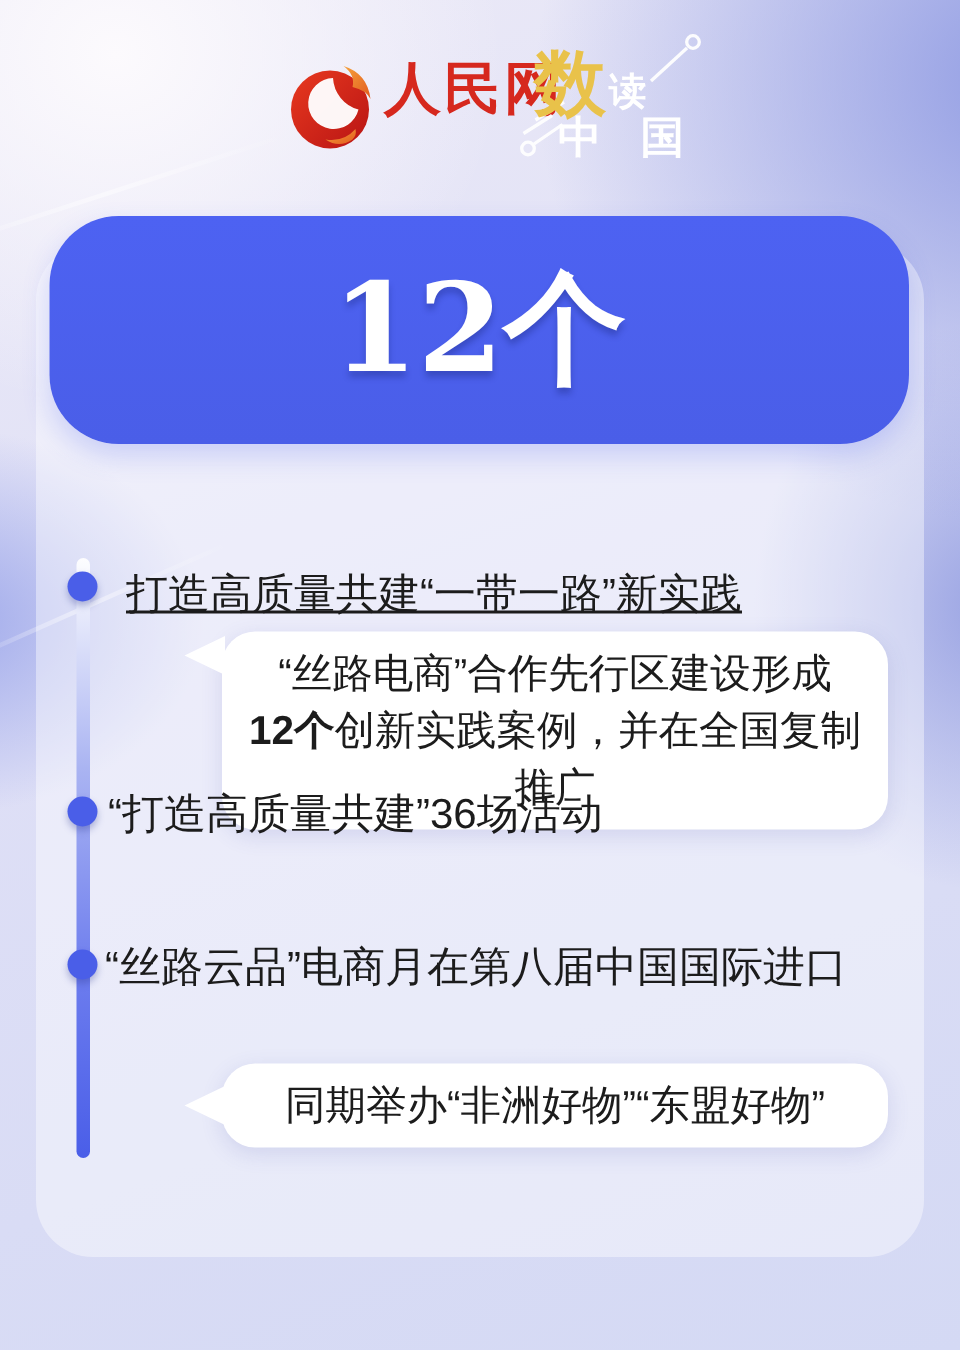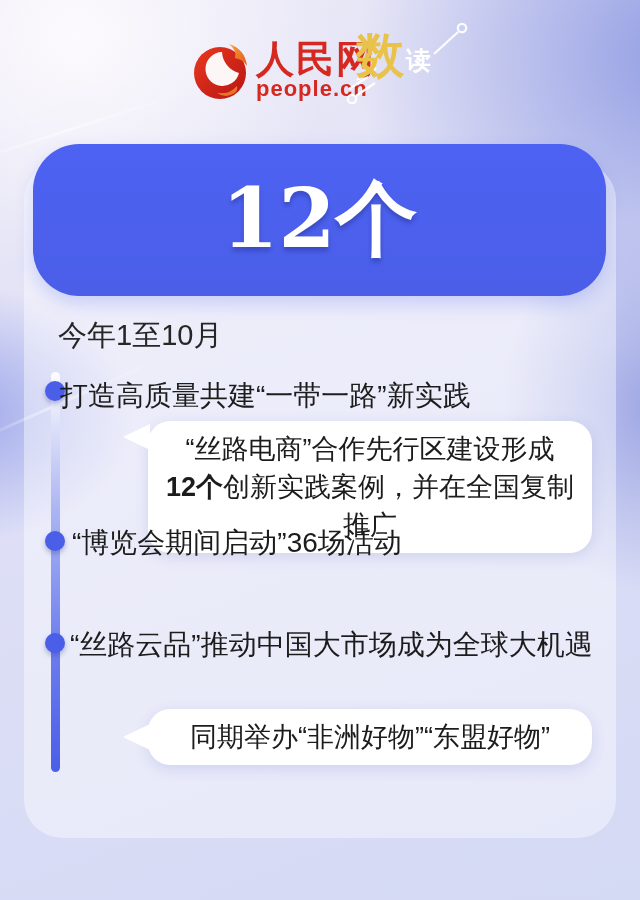--- a/index.html
+++ b/index.html
@@ -52,21 +52,21 @@
     background:linear-gradient(180deg,rgba(255,255,255,0.95) 0%,#aab4f2 35%,#6c7cee 70%,#4a5ee8 100%);
   }
   .dot{
     position:absolute;left:45px;width:20px;height:20px;border-radius:50%;
     background:#4a5ee8;box-shadow:0 3px 5px rgba(50,60,150,0.35);
   }
   .dot.d1{top:381px;} .dot.d2{top:531px;} .dot.d3{top:633px;}
 
   .bullet{position:absolute;color:#1c1c1c;font-size:28px;line-height:38px;}
   .bullet .bold{font-weight:400;}
-  .b1{left:60px;top:377px;}
+  .b1{left:84px;top:377px;text-decoration:underline;}
   .b2{left:72px;top:524px;width:520px;}
   .b3{left:70px;top:626px;width:545px;}
 
   
   .bubble{
     position:absolute;left:148px;width:444px;background:#ffffff;border-radius:22px;
     padding:9px 14px;box-sizing:border-box;text-align:center;
     color:#1c1c1c;font-size:27px;line-height:38px;
     box-shadow:0 4px 14px rgba(80,90,180,0.16);
   }
@@ -97,64 +97,63 @@
         <stop offset="0" stop-color="#f5a23c"></stop>
           <stop offset="1" stop-color="#e25a1d"></stop>
       </linearGradient>
     </defs>
     <circle cx="27" cy="33" r="26" fill="url(#gRed)"></circle>
     <path d="M29 12 a 17 17 0 1 0 17 21 a 23 23 0 0 1 -17 -21" fill="#ffffff" opacity="0.96"></path>
     <path d="M36 4 q 16 5 18 22 q -3 -6 -12 -8 q 2 -8 -6 -14 Z" fill="url(#gOrange)"></path>
     <path d="M44 46 q -8 9 -20 7 q 9 6 18 0 q 3 -3 2 -7 Z" fill="url(#gOrange)"></path>
   </svg>
   <div class="logo-name">人民网</div>
-  <div class="logo-domain">people.cn</div>
 
   <svg class="series-deco" width="130" height="96" viewBox="0 0 130 96">
     <g stroke="#ffffff" stroke-width="2.2" fill="none" opacity="0.95">
       <line x1="89" y1="34" x2="113" y2="12"></line>
       <circle cx="117" cy="8" r="4.2" fill="none"></circle>
       <line x1="12" y1="60" x2="31" y2="48"></line>
       <line x1="4" y1="69" x2="23" y2="57"></line>
       <circle cx="7" cy="79" r="4.2" fill="none"></circle>
       <line x1="11" y1="76" x2="30" y2="63"></line>
     </g>
   </svg>
   <div class="series-shu">数</div>
   <div class="series-du">读</div>
+  <div class="series-zhongguo">中 国</div>
 
   <div class="card"></div>
 
   <div class="banner">
     <div class="num">12个</div>
   </div>
 
-  <div class="period">今年1至10月</div>
 
   <div class="track"></div>
   <div class="dot d1"></div>
   <div class="dot d2"></div>
   <div class="dot d3"></div>
 
   <div class="bullet b1">
     <span>打造高质量共建“一带一路”新实践</span>
   </div>
 
   <div class="bubble bub1">
     <span class="tail"></span>
     <div><span>“丝路电商”合作先行区建设形成</span></div>
     <div><span class="bold">12个</span><span>创新实践案例，并在全国复制推广</span></div>
   </div>
 
   <div class="bullet b2">
-    <div><span>“博览会期间启动”</span><span class="bold">36场</span><span>活动</span></div>
+    <div><span>“打造高质量共建”</span><span class="bold">36场</span><span>活动</span></div>
   </div>
 
   <div class="bullet b3">
-    <div><span>“丝路云品”推动中国大市场成为全球大机遇</span></div>
+    <div><span>“丝路云品”电商月在第八届中国国际进口</span></div>
   </div>
 
   <div class="bubble bub2">
     <span class="tail"></span>
     <div><span>同期举办“非洲好物”“东盟好物”</span></div>
   </div>
 
 </div>
 
 </body></html>

